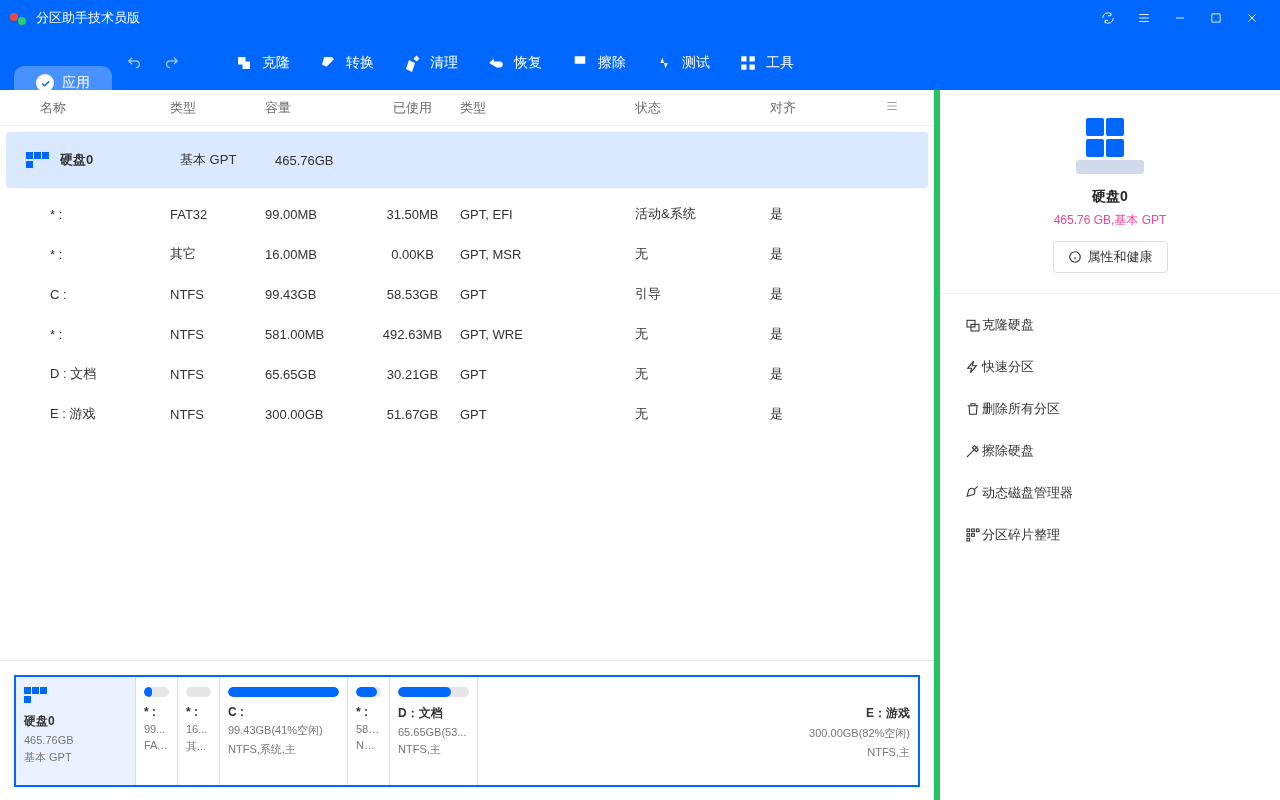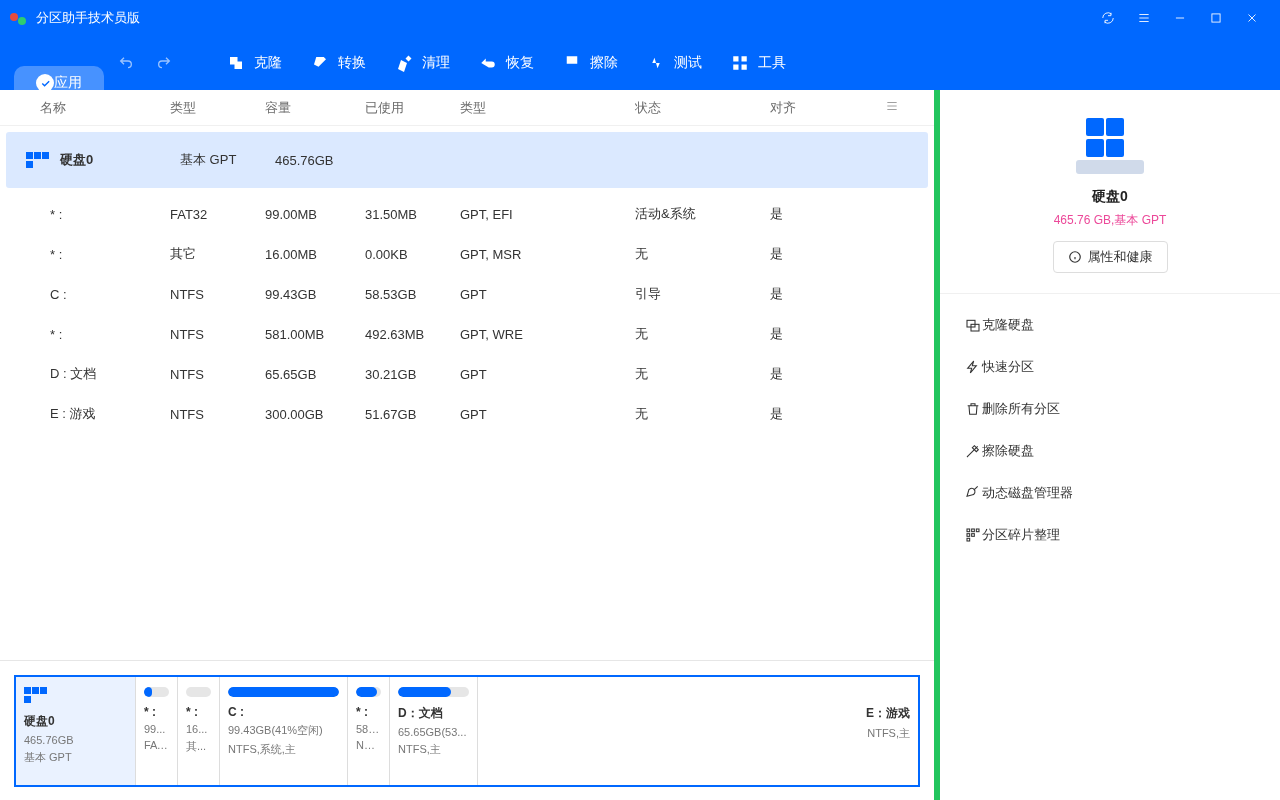--- a/index.html
+++ b/index.html
@@ -5,37 +5,37 @@
 * { margin: 0; padding: 0; box-sizing: border-box; font-family: "Microsoft YaHei", Arial, sans-serif; }
 body { width: 1280px; height: 800px; background: #fff; display: flex; flex-direction: column; overflow: hidden; }
 .titlebar { height: 36px; background: #0068FF; display: flex; align-items: center; padding: 8px 10px; color: #fff; font-size: 13px; }
 .titlebar .logo { width: 18px; height: 18px; margin-right: 8px; position: relative; }
 .titlebar .logo::before { content:""; position:absolute; width:8px; height:8px; background:#e74c3c; border-radius:50%; left:0; top:4px;}
 .titlebar .logo::after { content:""; position:absolute; width:8px; height:8px; background:#2ecc71; border-radius:50%; left:8px; top:8px;}
 .titlebar .spacer { flex: 1; }
 .titlebar .winbtn { width: 36px; height: 36px; display: flex; align-items: center; justify-content: center; cursor: pointer; }
 .titlebar .winbtn svg { width: 14px; height: 14px; stroke: #fff; stroke-width: 1.5; fill: none; }
 .toolbar { height: 54px; background: #0068FF; display: flex; align-items: center; padding: 0 14px; gap: 6px; }
-.applybtn { background: rgba(255,255,255,0.28); color: #fff; border-radius: 10px; padding: 8px 22px; display: flex; align-items: center; font-size: 14px; cursor: pointer; font-weight: 500; margin-top: 40px; }
+.applybtn { background: rgba(255,255,255,0.28); color: #fff; border-radius: 10px; padding: 8px 22px; display: flex; align-items: center; gap: 8px; font-size: 14px; cursor: pointer; font-weight: 500; margin-top: 40px; }
 .applybtn .chk { width: 18px; height: 18px; border-radius: 50%; background: #fff; display: flex; align-items: center; justify-content: center; }
 .applybtn .chk svg { width: 11px; height: 11px; stroke: #0068FF; stroke-width: 3; fill: none; }
 .histbtn { width: 32px; height: 32px; display: flex; align-items: center; justify-content: center; cursor: pointer; opacity: 0.6; }
 .histbtn svg { width: 16px; height: 16px; stroke: #fff; stroke-width: 2; fill: none; }
 .tbitem { display: flex; align-items: center; gap: 8px; color: #fff; font-size: 14px; padding: 8px 14px; cursor: pointer; }
 .tbitem .ico { width: 20px; height: 20px; display: flex; align-items: center; justify-content: center; }
 .tbitem .ico svg { width: 18px; height: 18px; fill: #fff; }
 .tbgap { width: 20px; }
 .body { flex: 1; display: flex; min-height: 0; }
 .main { flex: 1; display: flex; flex-direction: column; border-right: 6px solid #22c55e; }
 .side { width: 340px; display: flex; flex-direction: column; }
 .thead { height: 36px; display: flex; align-items: center; padding: 0 20px; color: #6b6b6b; font-size: 13px; border-bottom: 1px solid #f0f0f0; }
 .col-name { width: 150px; padding-left: 20px; }
 .col-type { width: 95px; }
 .col-cap { width: 100px; }
-.col-used { width: 95px; }
+.col-used { width: 95px; text-align: center; }
 .col-ptype { width: 175px; }
 .col-status { width: 135px; }
 .col-align { width: 60px; }
 .col-menu { width: 30px; margin-left: auto; color: #999; }
 .tbody { flex: 1; overflow: auto; }
 .diskrow { height: 56px; background: #dbe9ff; display: flex; align-items: center; padding: 0 20px; font-size: 13px; color: #333; cursor: pointer; margin: 6px; border-radius: 3px; }
 .diskrow .dicon { width: 24px; height: 16px; margin-right: 10px; display: flex; flex-wrap: wrap; gap: 1px; }
 .diskrow .dicon span { width: 7px; height: 7px; background: #0068FF; }
 .partrow { height: 40px; display: flex; align-items: center; padding: 0 20px; font-size: 13px; color: #333; cursor: pointer; }
 .partrow .col-name { padding-left: 30px; }
@@ -315,20 +315,21 @@
             </div>
             <div class="mname">D：文档</div>
             <div class="msub">65.65GB(53...</div>
             <div class="msub">NTFS,主</div>
           </div>
           <div class="mapcell" style="width: 420px; flex: 1 1 0%;">
             <div class="bar">
               <div class="fill" style="width:18%"></div>
             </div>
             <div class="mname">E：游戏</div>
+            <div class="msub">300.00GB(82%空闲)</div>
             <div class="msub">NTFS,主</div>
           </div>
         </div>
     </div>
   </div>
 
   <div class="side">
     <div class="sidehdr">
       <div class="bigdisk">
         <div class="tiles">

